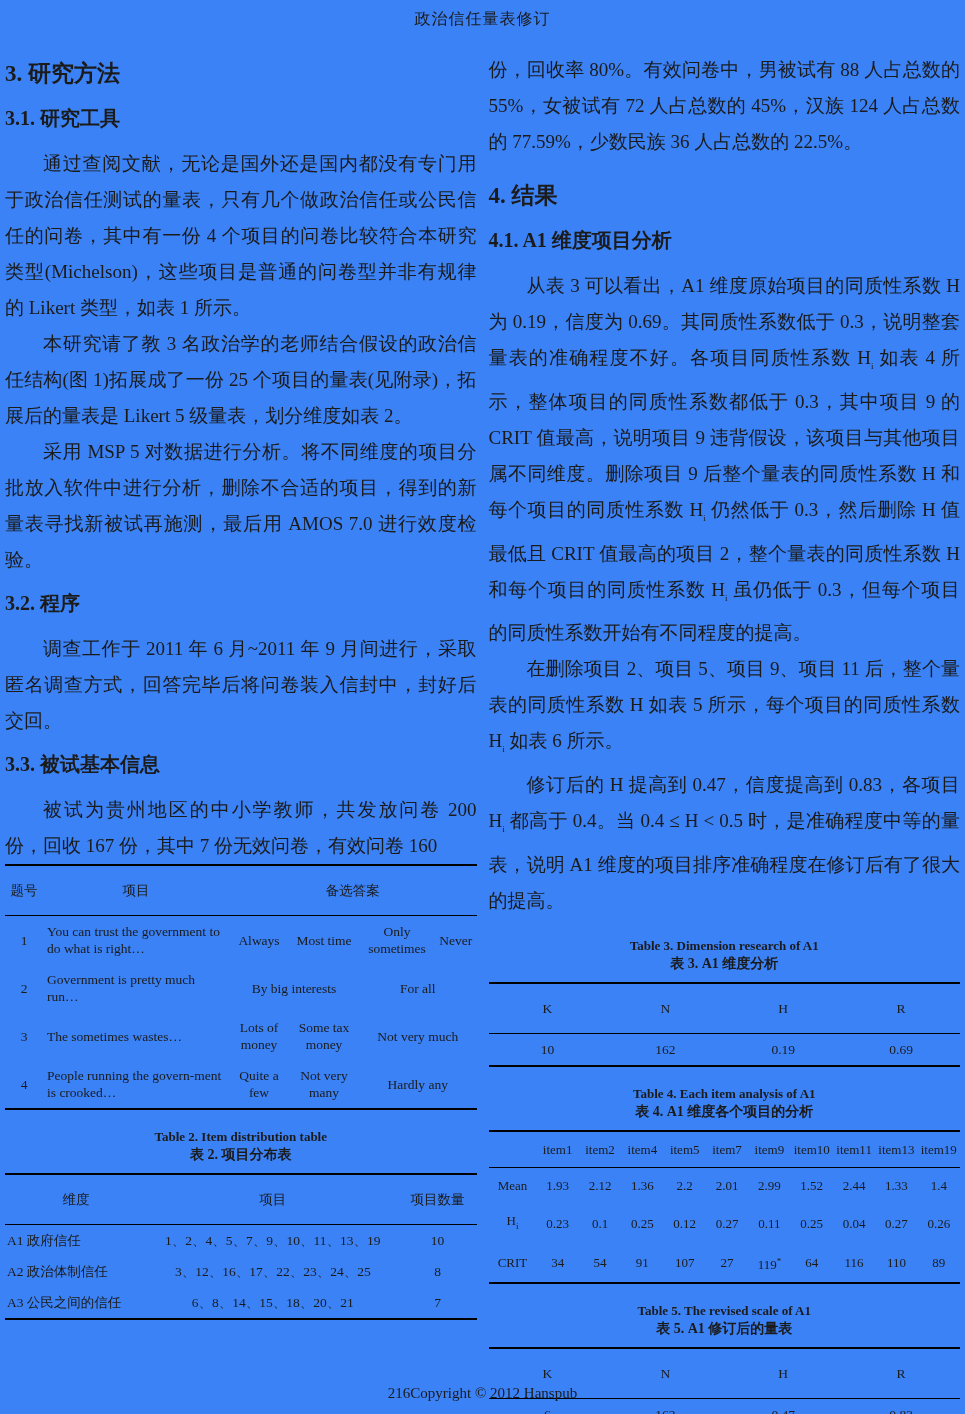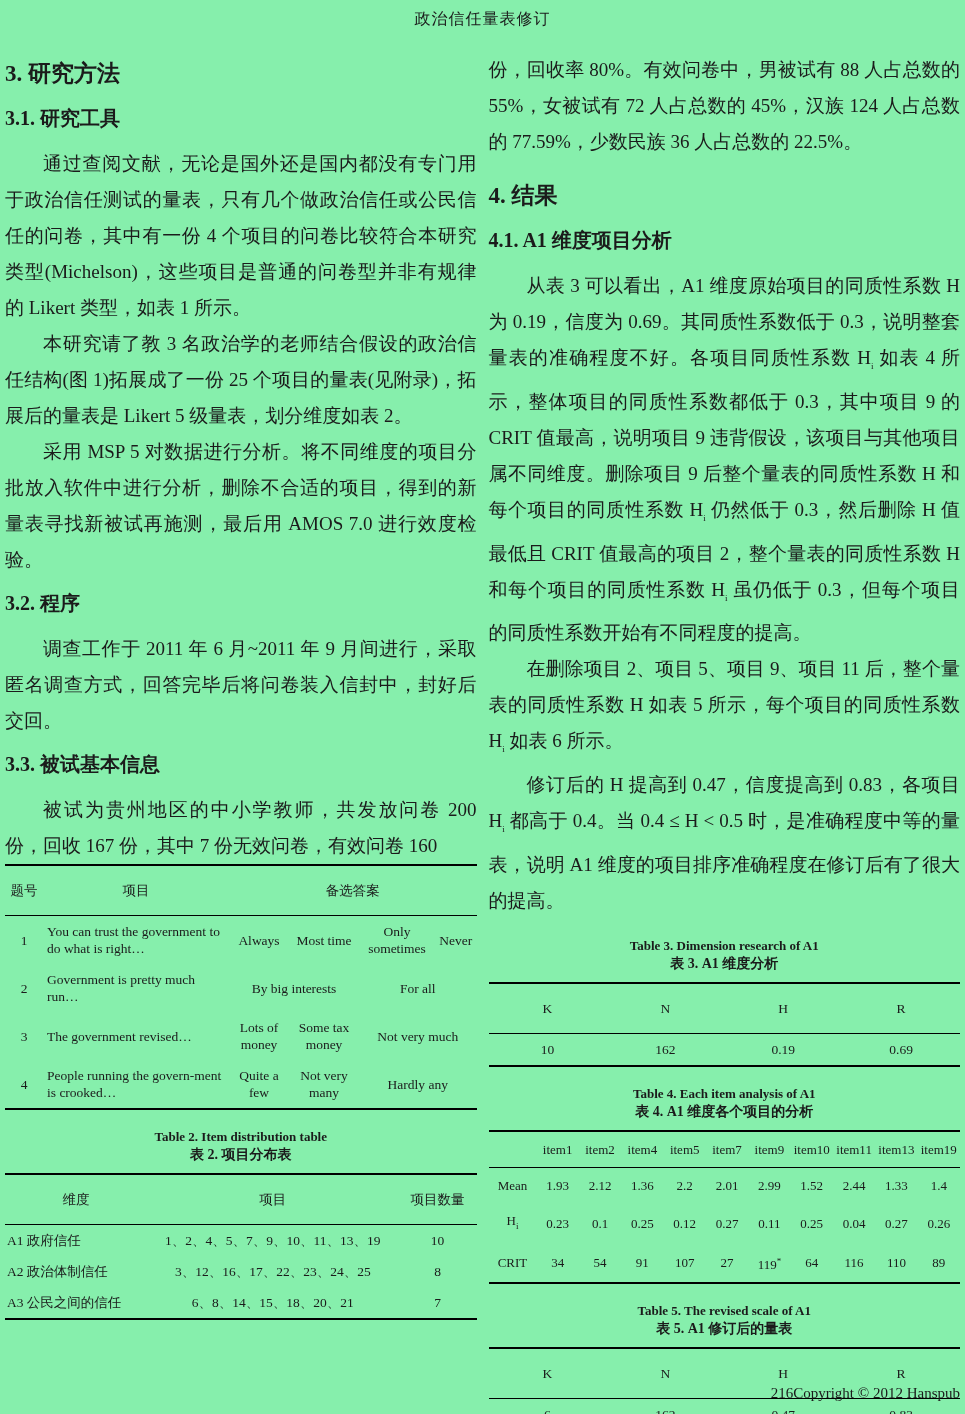--- a/index.html
+++ b/index.html
@@ -1,20 +1,20 @@
 <!DOCTYPE html>
 <html><head>
 <meta charset="utf-8">
 <style>
   html,body{margin:0;padding:0;background:#ffffff;}
   .page{
     position:relative;
     width:965px;height:1414px;
     margin:0 auto;
-    background:#86efac;
+    background:#3b82f6;
     color:#1b1b1b;
     font-family:"Liberation Serif","DejaVu Serif",serif;
     overflow:hidden;
   }
   .running-head{
     text-align:center;
     padding-top:9px;
     font-size:16px;
     letter-spacing:1px;
   }
@@ -70,21 +70,21 @@
   td.item{text-align:left;padding-left:4px;}
   .t2 td.dim{text-align:left;padding-left:2px;}
   .t4 th,.t4 td{font-size:13px;padding:9px 1px;}
   .t4 td.rowlabel,.t4 th.rowlabel{width:46px;}
   sub{font-size:9px;}
   sup{font-size:9px;}
   .footer{
     position:absolute;
     left:5px;right:5px;bottom:12px;
     display:flex;
-    justify-content:flex-end;
+    justify-content:center;
     font-size:15px;
   }
 </style>
 </head>
 <body>
 
 <div class="page">
 
   <div class="running-head">政治信任量表修订</div>
 
@@ -127,21 +127,21 @@
             <td>Never</td>
           </tr>
           <tr>
             <td>2</td>
             <td class="item">Government is pretty much run…</td>
             <td colspan="2">By big interests</td>
             <td colspan="2">For all</td>
           </tr>
           <tr>
             <td>3</td>
-            <td class="item">The government revised…</td>
+            <td class="item">The sometimes wastes…</td>
             <td>Lots of money</td>
             <td>Some tax money</td>
             <td colspan="2">Not very much</td>
           </tr>
           <tr>
             <td>4</td>
             <td class="item">People running the govern-ment is crooked…</td>
             <td>Quite a few</td>
             <td>Not very many</td>
             <td colspan="2">Hardly any</td>

